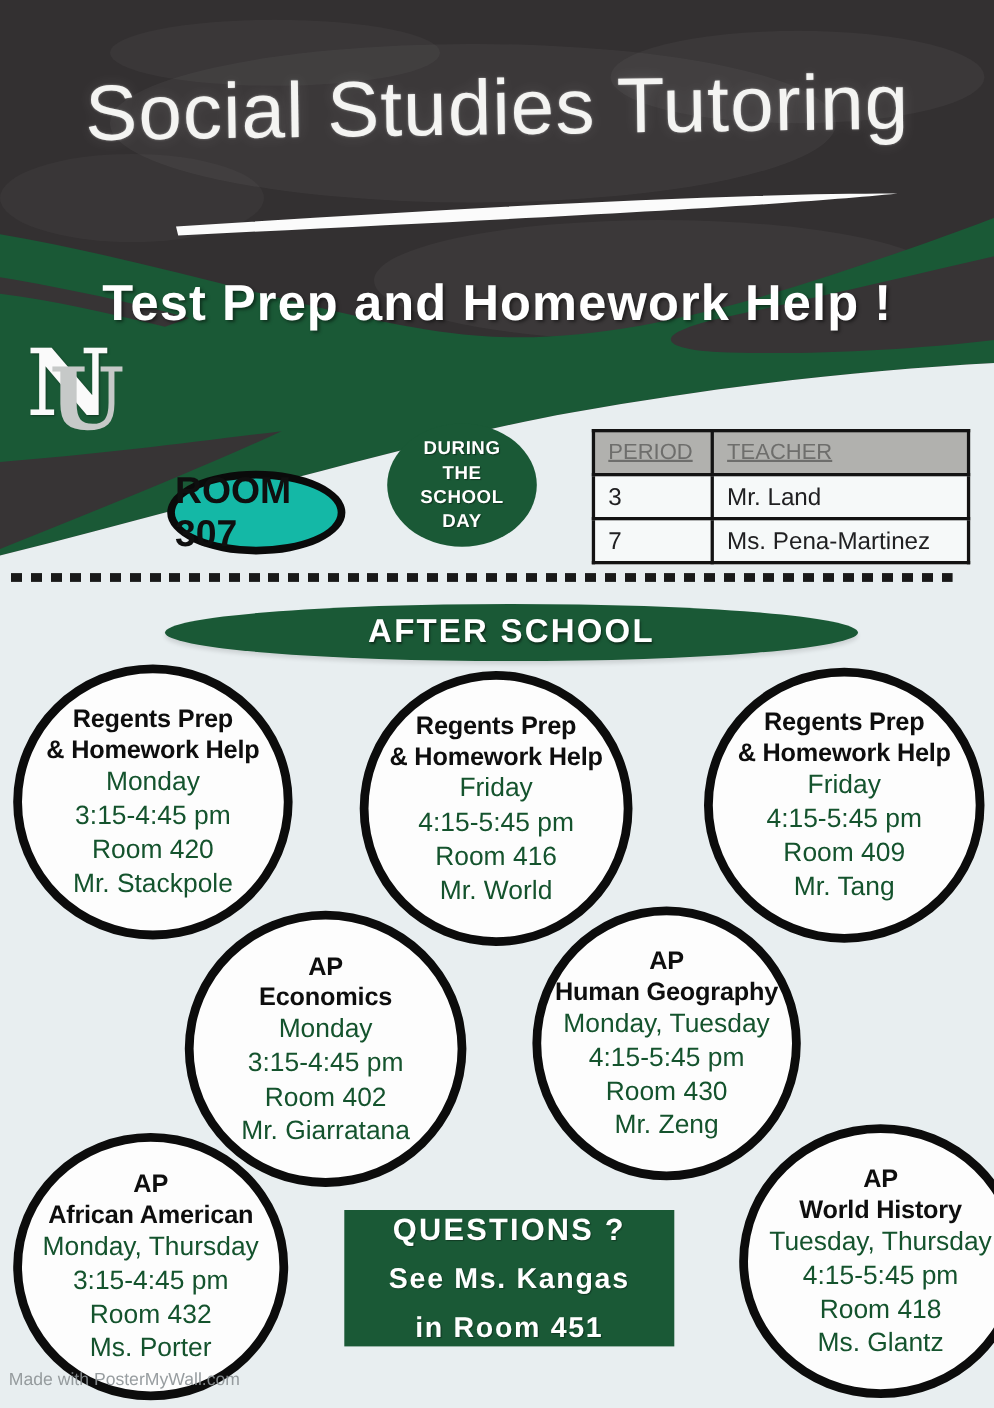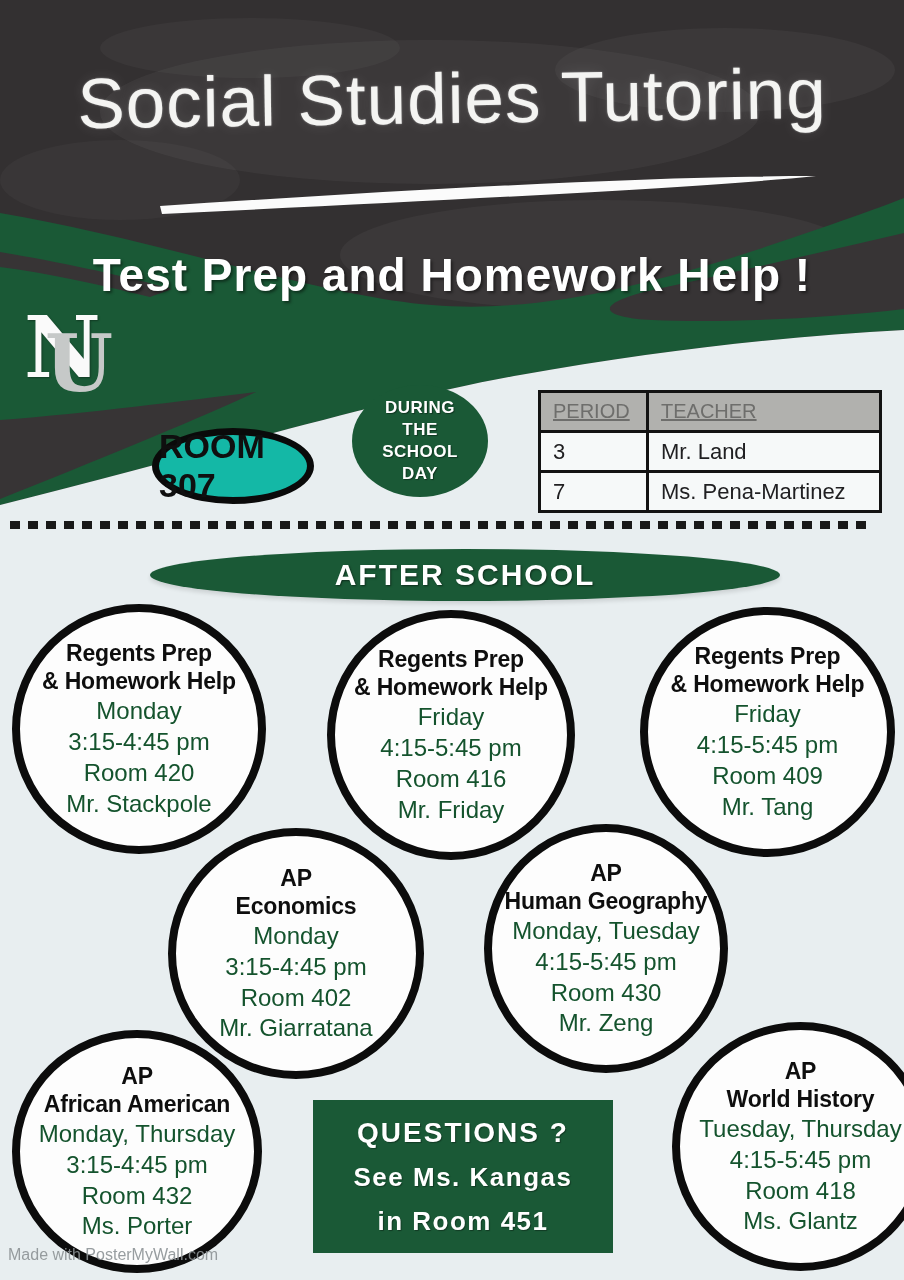--- a/index.html
+++ b/index.html
@@ -64,21 +64,21 @@
   .session-circle{
     position:absolute;box-sizing:border-box;background:#fdfdfd;
     border:8px solid #0c0c0c;border-radius:50%;
     display:flex;flex-direction:column;justify-content:center;align-items:center;
     gap:2px;padding:4px 6px;text-align:center;
   }
   .sc-title{font-size:23px;font-weight:700;color:#0e0e0e;line-height:1.22;letter-spacing:-0.2px;}
   .sc-line{font-size:24px;color:#14532d;line-height:1.2;}
   
   .questions-box{
-    left:313px;top:1100px;width:300px;height:153px;background:#1a5936;
+    left:313px;top:1100px;width:300px;height:124px;background:#1a5936;
     display:flex;flex-direction:column;justify-content:center;align-items:center;gap:13px;
     color:#fff;font-weight:700;text-shadow:1px 1px 1px rgba(0,0,0,.35);
   }
   .q-line1{font-size:28px;letter-spacing:2px;}
   .q-line{font-size:26px;letter-spacing:1.5px;}
   .watermark{left:8px;top:1246px;font-size:16px;color:#8d9396;opacity:.9;z-index:5;}
 </style>
 </head>
 <body>
 
@@ -152,21 +152,21 @@
   </div>
 
   <div class="session-circle" style="left:327px;top:610px;width:248px;height:250px">
     <div class="sc-title">
       <div>Regents Prep</div>
       <div>&amp; Homework Help</div>
     </div>
     <div class="sc-line">Friday</div>
     <div class="sc-line">4:15-5:45 pm</div>
     <div class="sc-line">Room 416</div>
-    <div class="sc-line">Mr. Friday</div>
+    <div class="sc-line">Mr. World</div>
   </div>
 
   <div class="session-circle" style="left:640px;top:607px;width:255px;height:250px">
     <div class="sc-title">
       <div>Regents Prep</div>
       <div>&amp; Homework Help</div>
     </div>
     <div class="sc-line">Friday</div>
     <div class="sc-line">4:15-5:45 pm</div>
     <div class="sc-line">Room 409</div>

